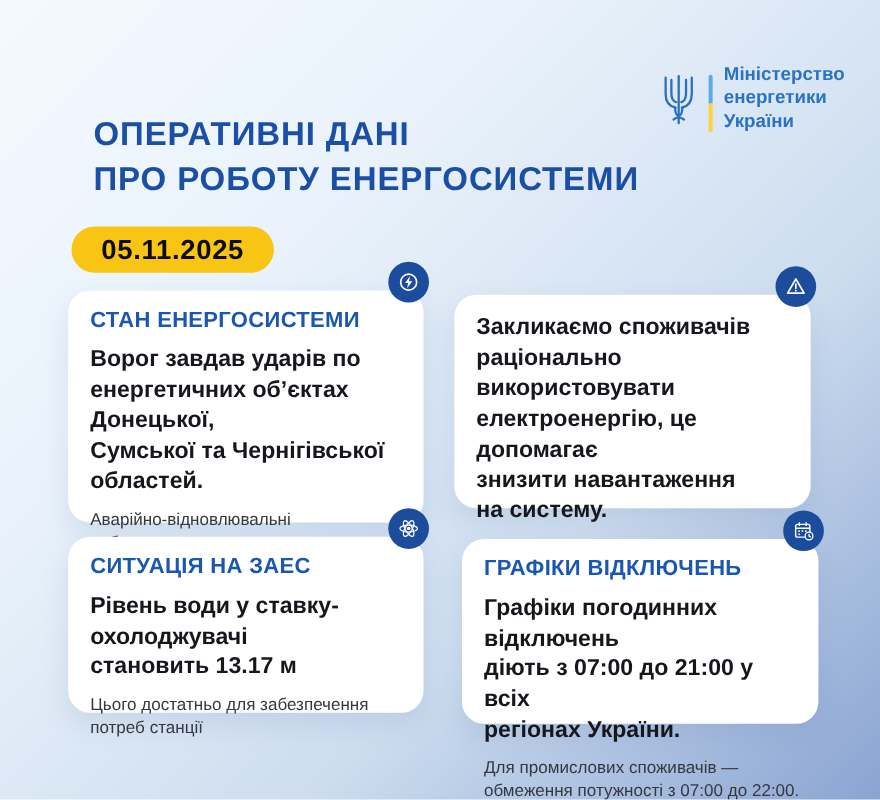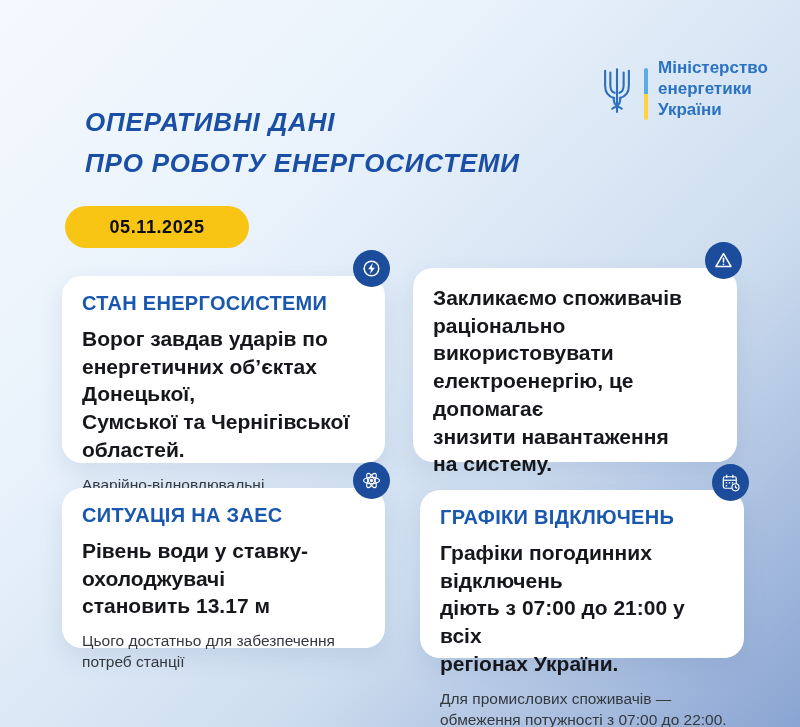--- a/index.html
+++ b/index.html
@@ -10,29 +10,29 @@
   }
   
   .logo{position:absolute;top:56px;left:598px;display:flex;align-items:flex-end;}
   .logo-trident{width:38px;height:54px;flex:0 0 auto;}
   .logo-bar{width:4px;height:52px;margin:2px 10px 0 8px;display:flex;flex-direction:column;border-radius:2px;overflow:hidden;flex:0 0 auto;}
   .logo-bar .top{flex:1;background:#5aabe4;}
   .logo-bar .bot{flex:1;background:#ffd23e;}
   .logo-text{color:#2a72c2;font-weight:bold;font-size:17px;line-height:21px;padding-top:1px;}
   
   .main-title{position:absolute;left:85px;top:102px;color:#1b4fa5;font-weight:bold;
-    font-size:26px;line-height:41px;letter-spacing:0.8px;font-style:italic;}
+    font-size:30px;line-height:41px;letter-spacing:0.8px;}
   .date-pill{position:absolute;left:65px;top:206px;width:184px;height:42px;border-radius:22px;
     background:#f8c514;display:flex;align-items:center;justify-content:center;
-    font-size:18px;font-weight:bold;color:#0c0c0c;letter-spacing:0.6px;}
+    font-size:25px;font-weight:bold;color:#0c0c0c;letter-spacing:0.6px;}
   
   .card{position:absolute;background:#ffffff;border-radius:20px;
     box-shadow:0 10px 24px rgba(84,110,160,0.14);
     padding:16px 14px 0 20px;box-sizing:border-box;}
-  .card-1{left:62px;top:276px;width:323px;height:187px;}
+  .card-1{left:62px;top:264px;width:323px;height:211px;}
   .card-2{left:413px;top:268px;width:324px;height:194px;}
   .card-3{left:62px;top:488px;width:323px;height:160px;}
   .card-4{left:420px;top:490px;width:324px;height:168px;}
   .card h2{margin:0 0 10px;font-size:20px;color:#1a58b0;letter-spacing:0.3px;font-weight:bold;}
   .card .lead{margin:0 0 11px;font-size:21px;font-weight:bold;color:#15171c;line-height:1.32;white-space:pre-line;}
   .card .note{margin:0;font-size:15.5px;color:#34383f;line-height:1.35;white-space:pre-line;}
   .card-icon{position:absolute;top:-26px;right:-5px;width:37px;height:37px;border-radius:50%;
     background:#1c4d9c;display:flex;align-items:center;justify-content:center;}
   .card-icon svg{display:block;}
 </style>

